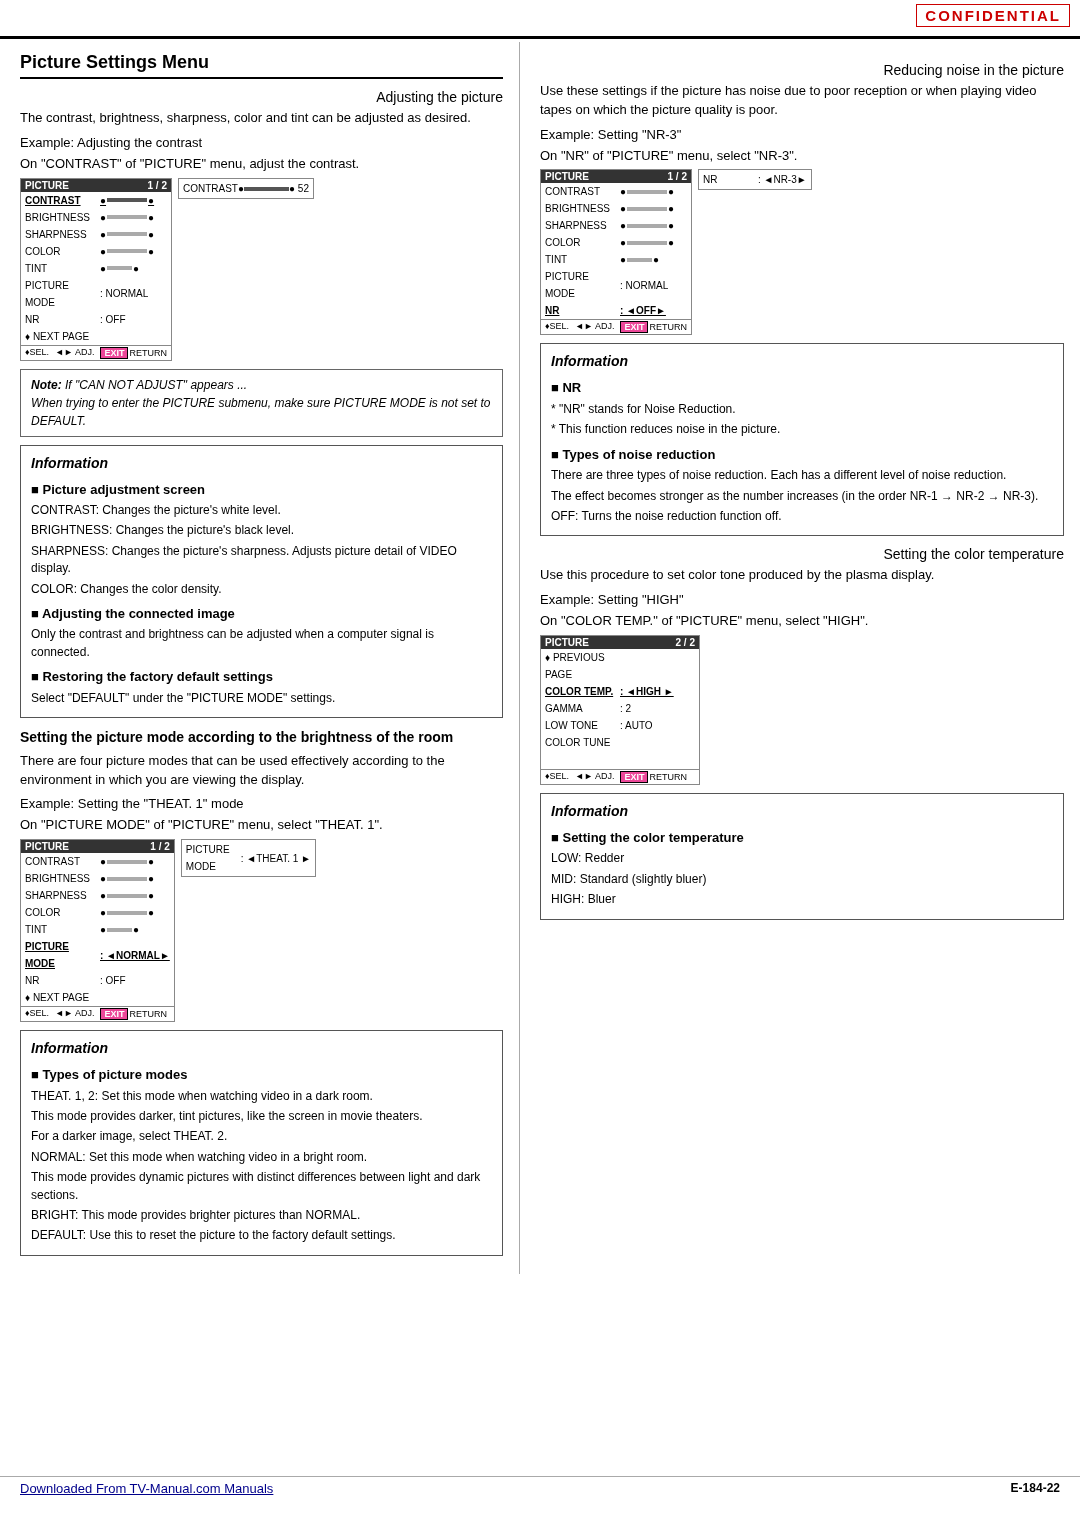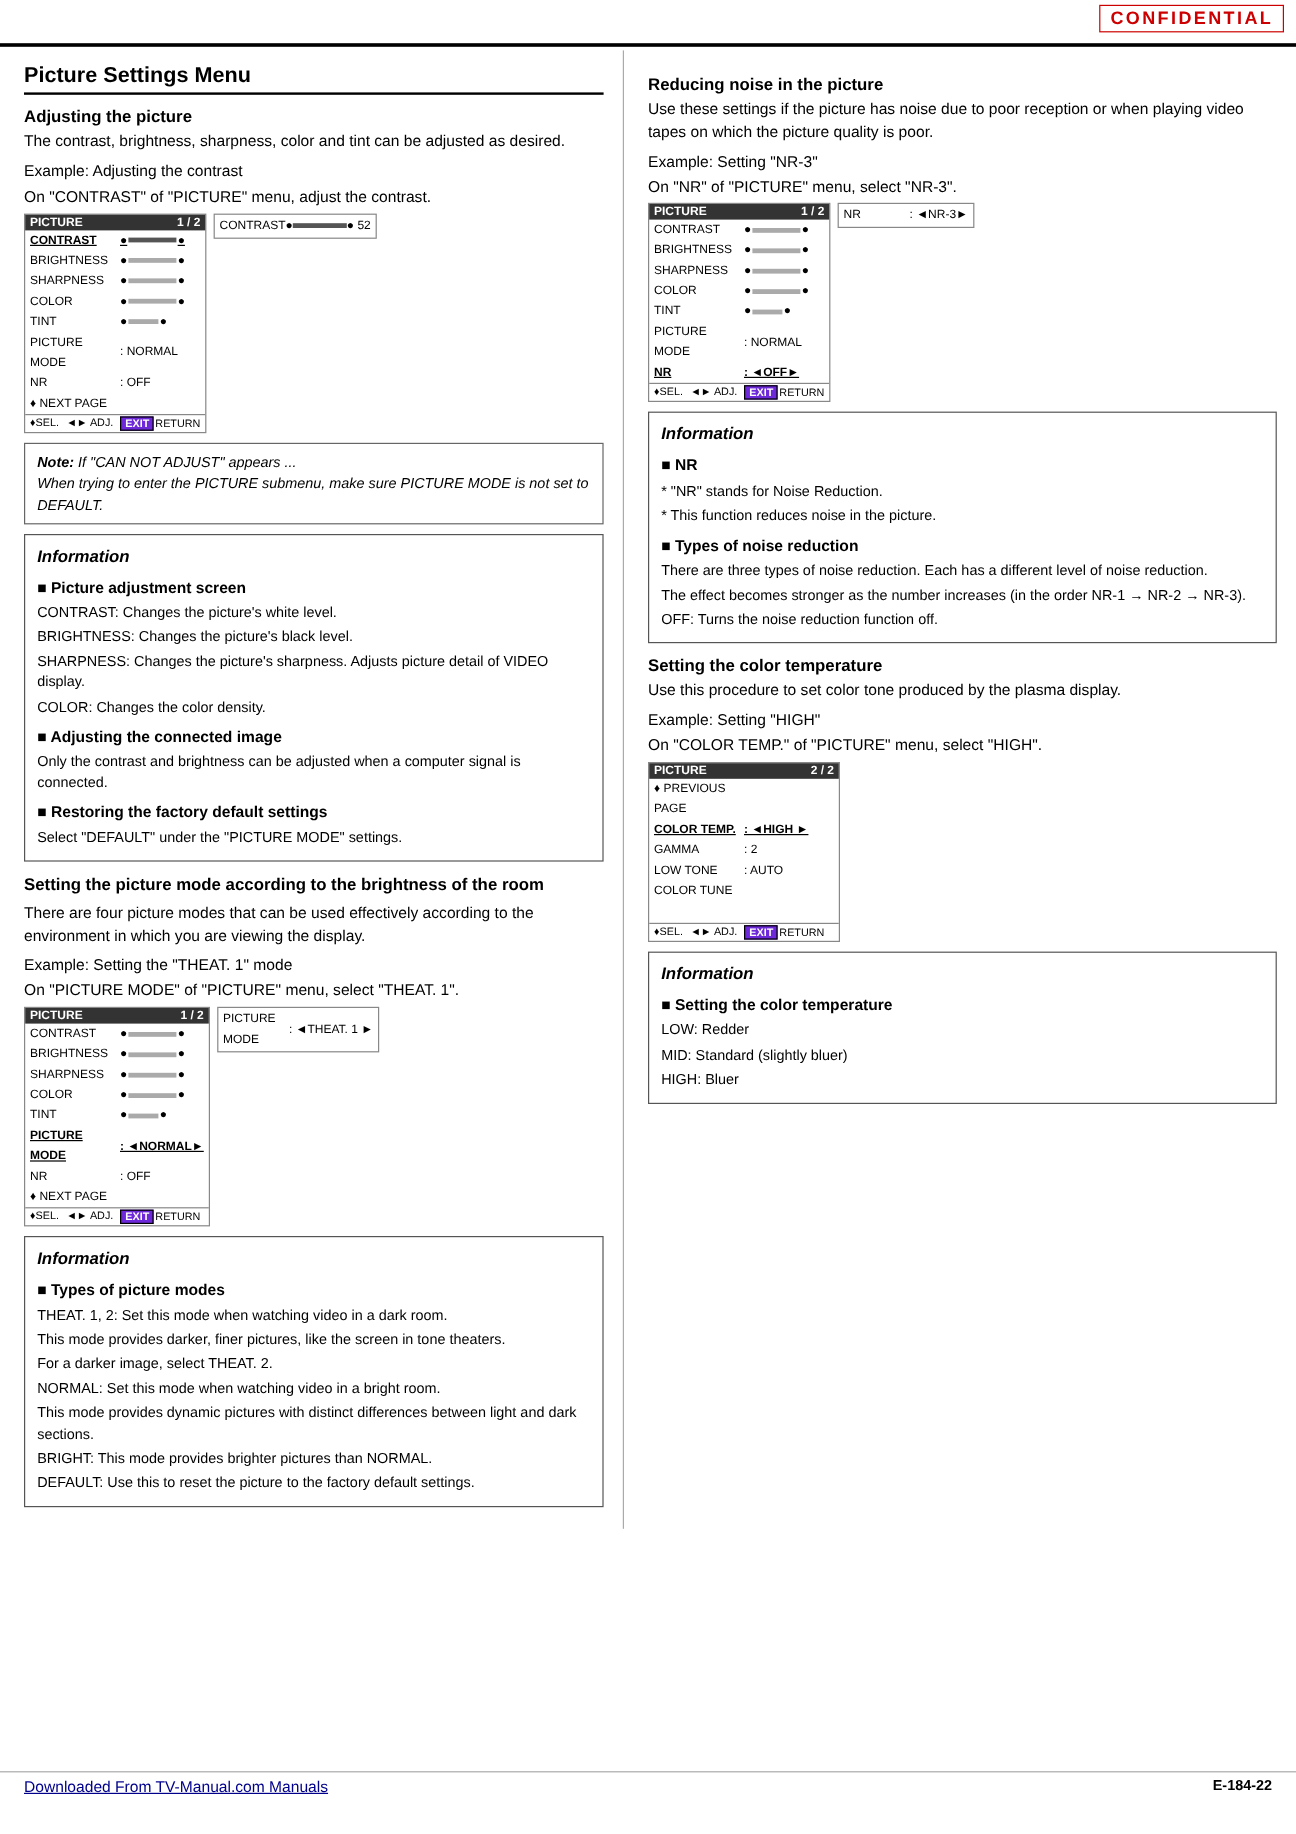--- a/index.html
+++ b/index.html
@@ -47,23 +47,24 @@
     h1.page-title {
       font-size: 18px;
       font-weight: bold;
       font-family: 'Arial Black', Arial, sans-serif;
       margin-bottom: 10px;
       border-bottom: 2px solid #000;
       padding-bottom: 4px;
     }
     h2.section-title {
       font-size: 14px;
-      font-weight: bold;
+      font-weight: normal;
       margin-bottom: 4px;
       margin-top: 10px;
+      text-align: right;
     }
     p { margin-bottom: 4px; line-height: 1.45; }
     .example-label { font-style: normal; margin: 6px 0 2px 0; }
     .menu-diagrams-row {
       display: flex;
       align-items: flex-start;
       gap: 6px;
       margin: 4px 0;
     }
     .note-box {
@@ -116,21 +117,21 @@
     .page-num {
       font-size: 12px;
       font-weight: bold;
     }
     .exit-btn {
       display: inline-block;
       border: 1px solid #000;
       padding: 0 3px;
       font-size: 9px;
       font-weight: bold;
-      background: #6d28d9;
+      background: #ec4899;
       color: #fff;
       margin-right: 1px;
     }
     .picture-menu-box {
       border: 1px solid #888;
       font-size: 10px;
       display: inline-block;
       min-width: 130px;
       background: #fff;
     }
@@ -322,21 +323,21 @@
           <span class="cd-label">PICTURE MODE</span>
           <span>: ◄THEAT. 1 ►</span>
         </div>
       </div>
     </div>
 
     <div class="info-box">
       <span class="info-title">Information</span>
       <h3>Types of picture modes</h3>
       <p>THEAT. 1, 2: Set this mode when watching video in a dark room.</p>
-      <p>This mode provides darker, finer pictures, like the screen in tone theaters.</p>
+      <p>This mode provides darker, tint pictures, like the screen in movie theaters.</p>
       <p>For a darker image, select THEAT. 2.</p>
       <p>NORMAL: Set this mode when watching video in a bright room.</p>
       <p>This mode provides dynamic pictures with distinct differences between light and dark sections.</p>
       <p>BRIGHT: This mode provides brighter pictures than NORMAL.</p>
       <p>DEFAULT: Use this to reset the picture to the factory default settings.</p>
     </div>
 
   </div>
 
   <div class="right-col">

